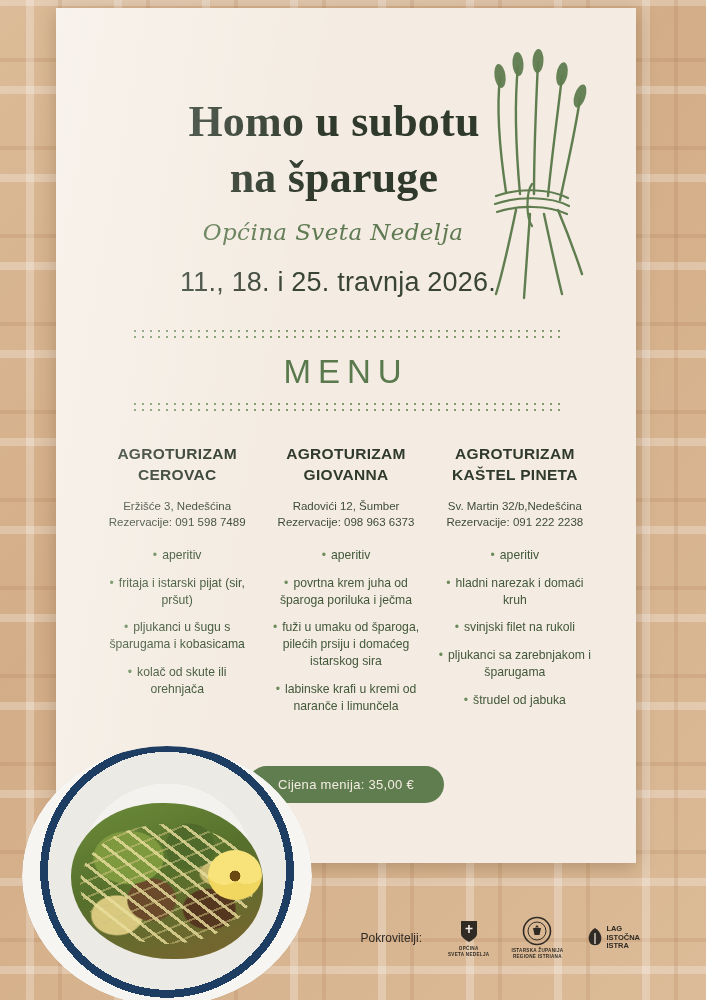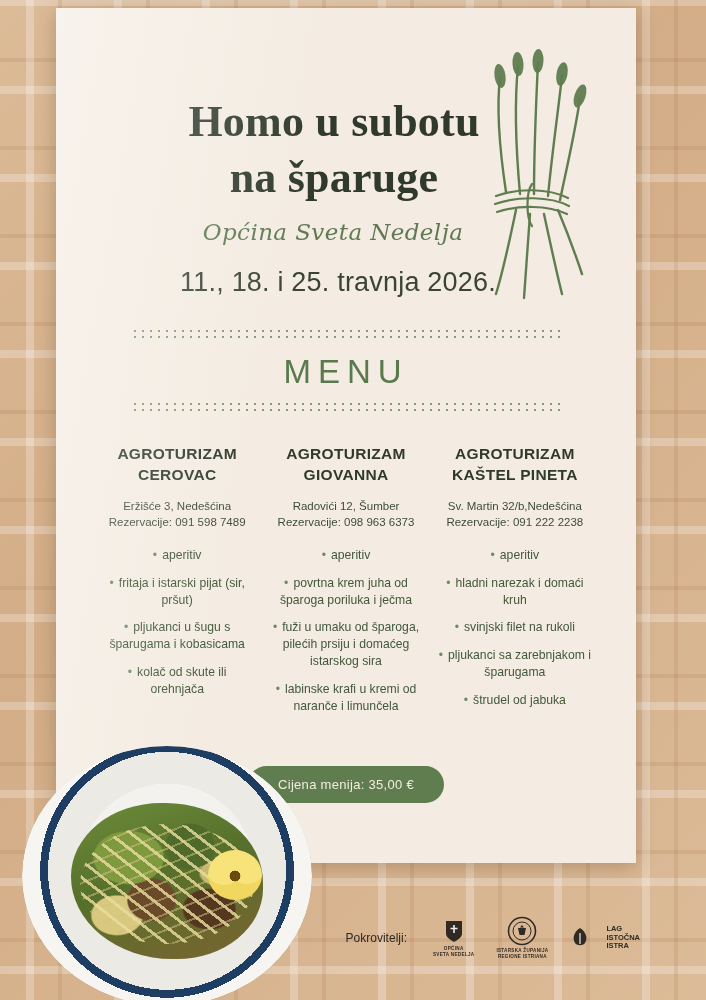--- a/index.html
+++ b/index.html
@@ -289,21 +289,21 @@
     font-weight: 700;
   }
   .logo-lag-text {
     font-size: 7.5px;
     font-weight: 700;
     line-height: 1.15;
     text-align: left;
   }
   .logo-lag {
     flex-direction: row;
-    gap: 16px;
+    gap: 1px;
     align-items: center;
   }
 </style>
 </head>
 <body>
 
 <div class="poster">
 
   <div class="sheet">
     <div class="sheet-inner">

